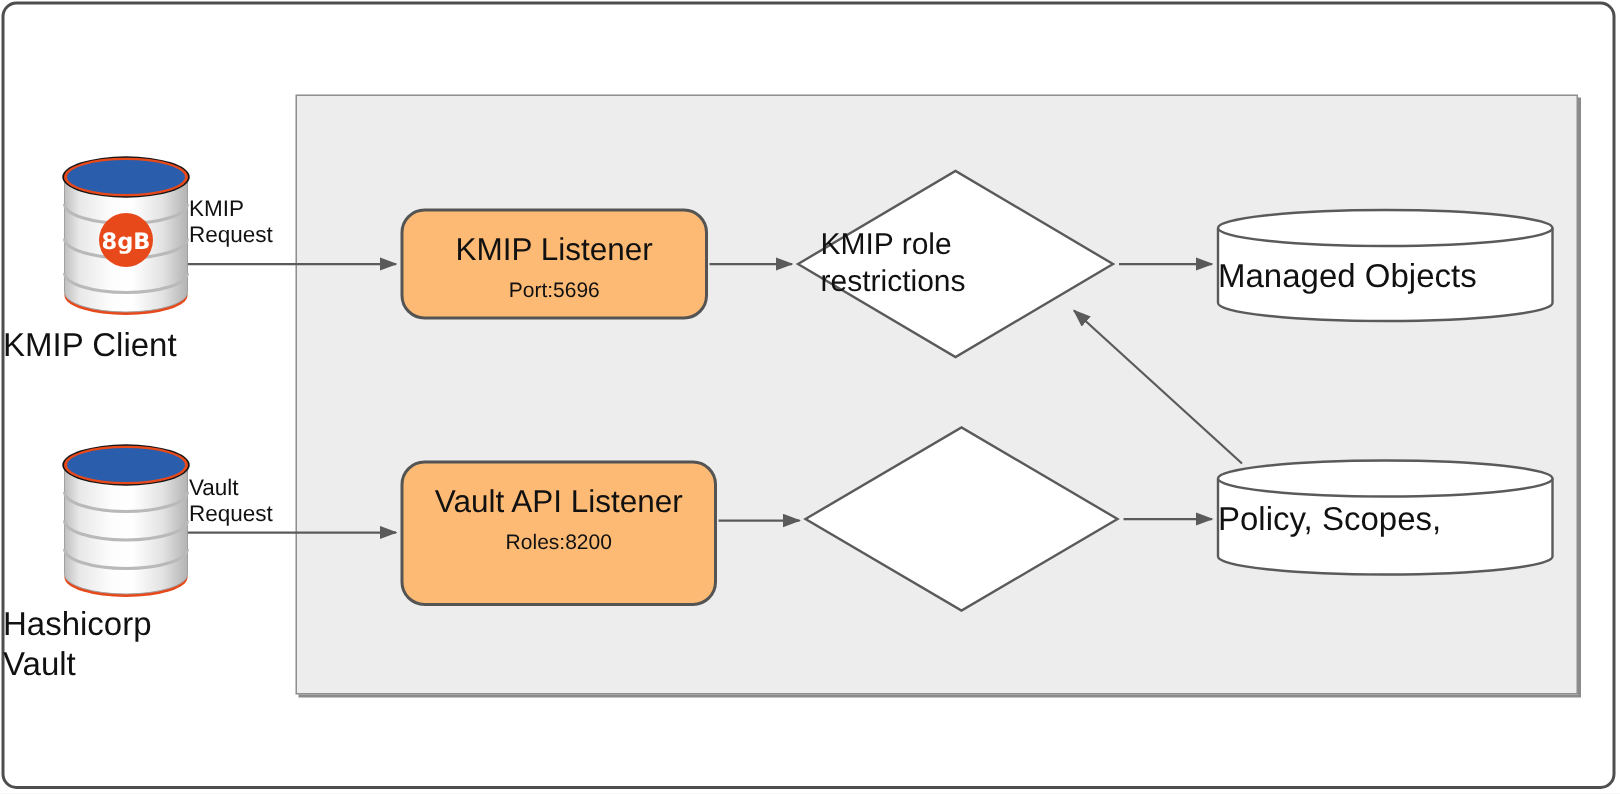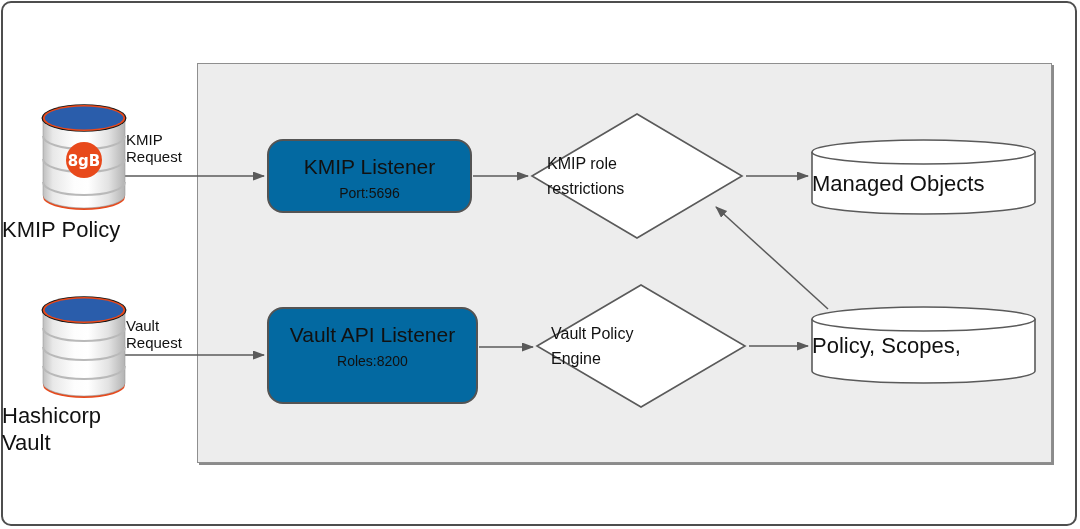--- a/index.html
+++ b/index.html
@@ -11,28 +11,28 @@
   }
   *{box-sizing:border-box}
   body{margin:0;background:#fff;font-family:"Liberation Sans",sans-serif;color:var(--text)}
   .stage{position:relative;width:1080px;height:529px;background:#fff;overflow:hidden}
   .frame{position:absolute;left:1px;top:1px;width:1076px;height:525px;
          border:2px solid #4e4e4e;border-radius:10px;background:#fff}
   .panel{position:absolute;left:197px;top:63px;width:855px;height:400px;
          background:var(--panel-bg);border:1px solid #8f8f8f;
          box-shadow:2px 2px 0 rgba(100,100,100,.75)}
   svg.layer{position:absolute;left:0;top:0;width:1080px;height:529px}
-  .node-box{position:absolute;background:#0369a1;border:2px solid #545454;border-radius:16px;
+  .node-box{position:absolute;background:#fdba74;border:2px solid #545454;border-radius:16px;
             text-align:center}
   .node-box .title{font-size:21px;line-height:21px;margin-top:15px}
   .node-box .port{font-size:14px;line-height:14px;margin-top:9px}
   .lbl{position:absolute;white-space:pre-line}
   .req-lbl{font-size:15px;line-height:17px}
   .client-lbl{font-size:22px;line-height:27px}
-  .diamond-lbl{font-size:16px;line-height:25px}
+  .diamond-lbl{font-size:20px;line-height:25px}
   .cyl-lbl{font-size:22px;line-height:23px}
 </style>
 </head>
 <body>
 
 <div class="stage">
   <div class="frame"></div>
   <div class="panel"></div>
 
   <svg class="layer" viewBox="0 0 1080 529">
@@ -107,24 +107,23 @@
 
   <div class="node-box" style="left:267px;top:307px;width:211px;height:97px">
     <div class="title">Vault API Listener</div>
     <div class="port">Roles:8200</div>
   </div>
 
   <div class="lbl req-lbl" style="left:126px;top:131px;width:84px"><span>KMIP</span><br><span>Request</span></div>
 
   <div class="lbl req-lbl" style="left:126px;top:317px;width:84px"><span>Vault</span><br><span>Request</span></div>
 
-  <div class="lbl client-lbl" style="left:2px;top:216px;width:164px">KMIP Policy</div>
+  <div class="lbl client-lbl" style="left:2px;top:216px;width:164px">KMIP Client</div>
 
   <div class="lbl client-lbl" style="left:2px;top:402px;width:164px"><span>Hashicorp</span><br><span>Vault</span></div>
 
   <div class="lbl diamond-lbl" style="left:547px;top:151px;width:180px"><span>KMIP role</span><br><span>restrictions</span></div>
 
-  <div class="lbl diamond-lbl" style="left:551px;top:321px;width:180px"><span>Vault Policy</span><br><span>Engine</span></div>
 
   <div class="lbl cyl-lbl" style="left:812px;top:172px;width:223px">Managed Objects</div>
 
   <div class="lbl cyl-lbl" style="left:812px;top:334px;width:223px"><span>Policy, Scopes,</span><br></div>
 </div>
 
 </body></html>

